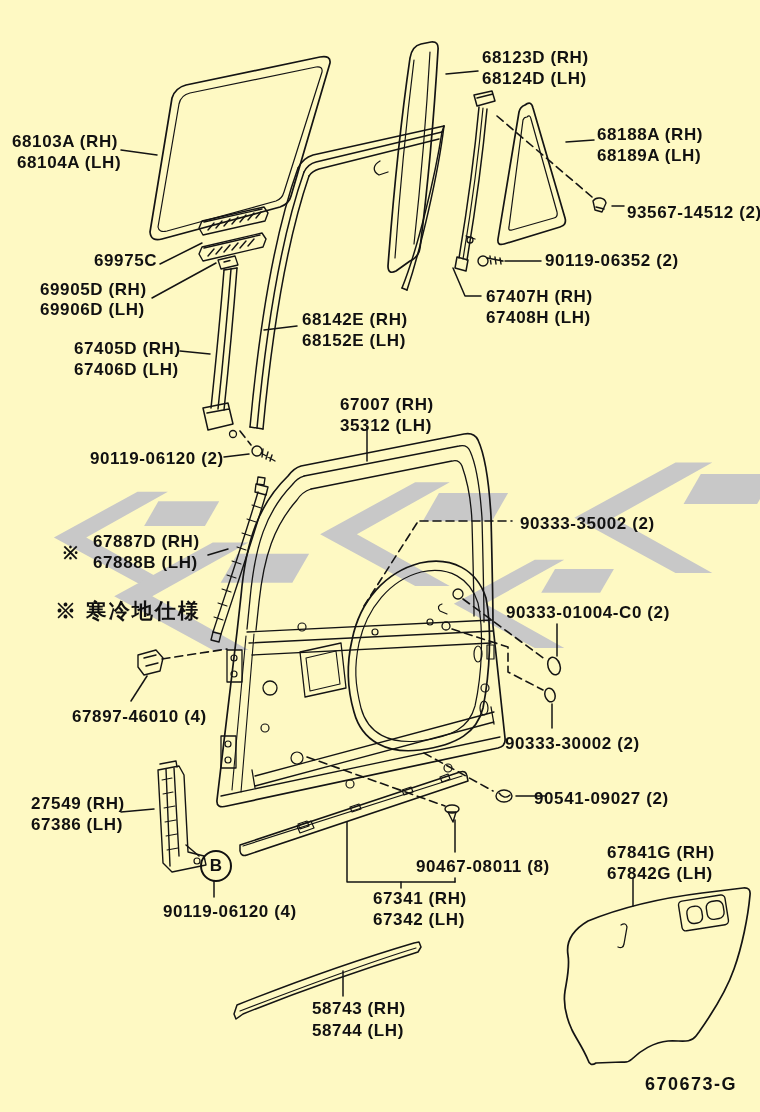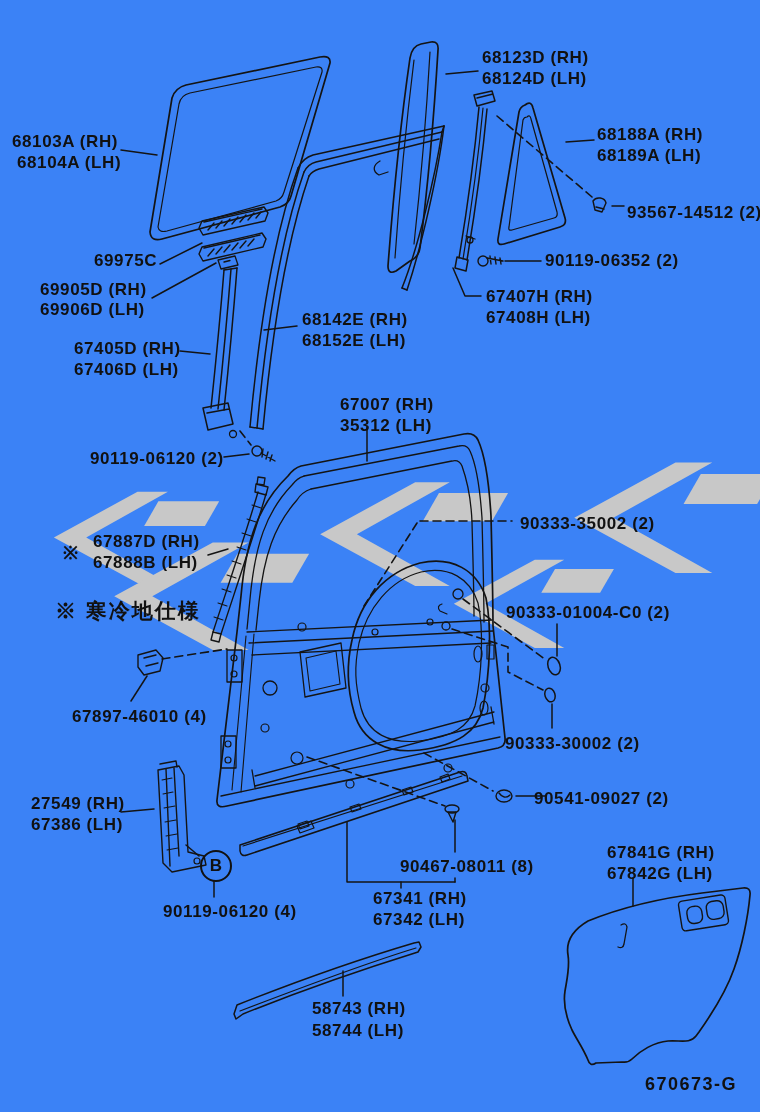--- a/index.html
+++ b/index.html
@@ -1,16 +1,16 @@
 <!DOCTYPE html>
 <html><head>
 <meta charset="utf-8">
 <style>
   html,body{margin:0;padding:0;background:#fff;}
-  #stage{position:relative;width:760px;height:1112px;background:#3b82f6;overflow:hidden;
+  #stage{position:relative;width:760px;height:1112px;background:#fef9c3;overflow:hidden;
          font-family:"Liberation Sans",sans-serif;}
   #art{position:absolute;left:0;top:0;}
   .lbl{position:absolute;font-size:17px;font-weight:700;letter-spacing:.6px;
        color:#111;white-space:nowrap;line-height:20px;}
   .lbl.jp{font-size:21px;letter-spacing:2px;}
   .lbl.code{font-size:18px;letter-spacing:1.5px;}
   .lbl.mark{font-size:18px;}
   .callout{position:absolute;width:28px;height:28px;border:2.4px solid #111;border-radius:50%;
        display:flex;align-items:center;justify-content:center;font-size:17px;font-weight:700;color:#111;}
 </style>
@@ -269,21 +269,21 @@
   <div class="lbl mark" style="left:63px;top:543px">※</div>
   <div class="lbl" style="left:93px;top:532px">67887D (RH)</div>
   <div class="lbl" style="left:93px;top:553px">67888B (LH)</div>
   <div class="lbl jp" style="left:55px;top:601px">※ 寒冷地仕様</div>
   <div class="lbl" style="left:506px;top:603px">90333-01004-C0 (2)</div>
   <div class="lbl" style="left:72px;top:707px">67897-46010 (4)</div>
   <div class="lbl" style="left:505px;top:734px">90333-30002 (2)</div>
   <div class="lbl" style="left:534px;top:789px">90541-09027 (2)</div>
   <div class="lbl" style="left:31px;top:794px">27549 (RH)</div>
   <div class="lbl" style="left:31px;top:815px">67386 (LH)</div>
-  <div class="lbl" style="left:400px;top:857px">90467-08011 (8)</div>
+  <div class="lbl" style="left:416px;top:857px">90467-08011 (8)</div>
   <div class="lbl" style="left:373px;top:889px">67341 (RH)</div>
   <div class="lbl" style="left:373px;top:910px">67342 (LH)</div>
   <div class="lbl" style="left:607px;top:843px">67841G (RH)</div>
   <div class="lbl" style="left:607px;top:864px">67842G (LH)</div>
   <div class="lbl" style="left:163px;top:902px">90119-06120 (4)</div>
   <div class="lbl" style="left:312px;top:999px">58743 (RH)</div>
   <div class="lbl" style="left:312px;top:1021px">58744 (LH)</div>
 
   <div class="callout" style="left:200px;top:850px">
     <span>B</span>

